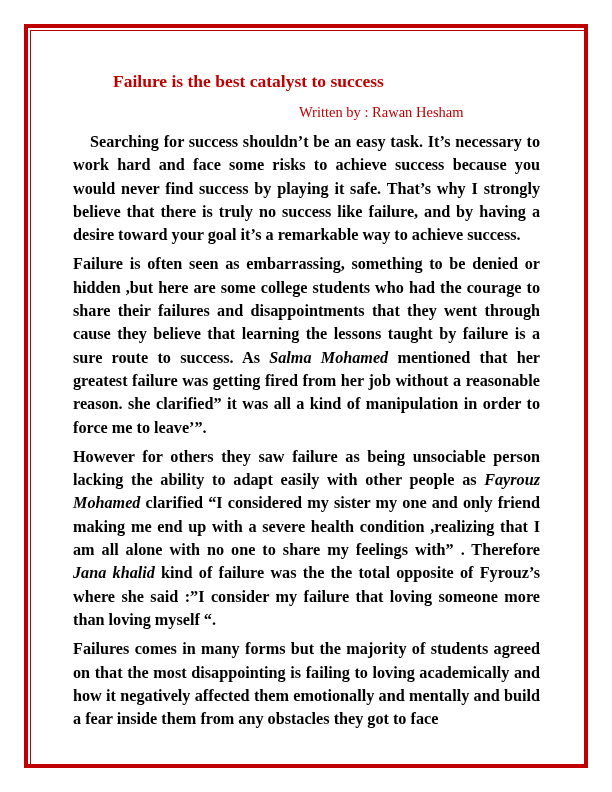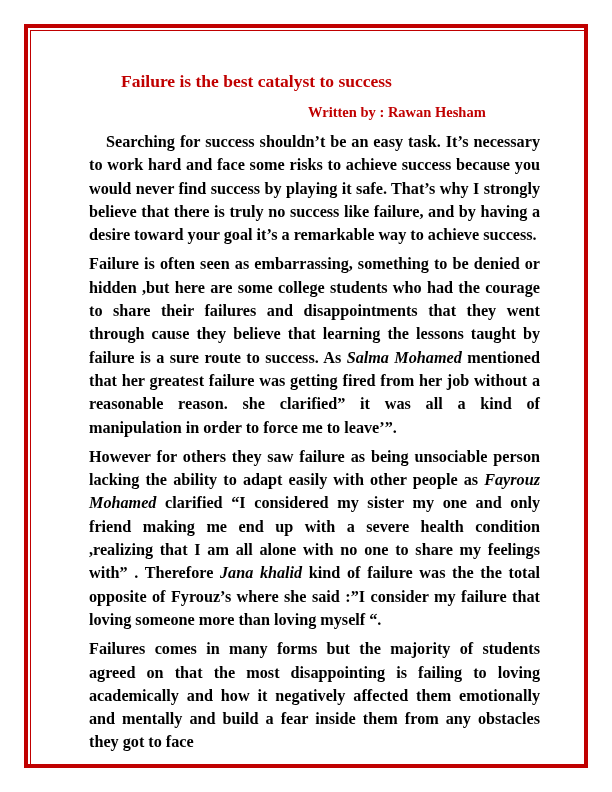--- a/index.html
+++ b/index.html
@@ -28,47 +28,47 @@
       left: 30px;
       top: 30px;
       width: 554px;
       height: 734px;
       box-sizing: border-box;
       border-left: 1px solid #C00000;
       border-top: 1px solid #C00000;
     }
     .title {
       position: absolute;
-      left: 121px;
+      left: 113px;
       top: 71px;
       margin: 0;
       font-size: 17.5px;
       font-weight: bold;
       color: #C00000;
       white-space: nowrap;
       text-align: right;
     }
     .byline {
       position: absolute;
-      left: 308px;
+      left: 299px;
       top: 104px;
       margin: 0;
       font-size: 14.5px;
-      font-weight: bold;
+      font-weight: normal;
       color: #C00000;
       white-space: nowrap;
     }
     .body-text {
       position: absolute;
       left: 73px;
       top: 131px;
       width: 467px;
     }
     .para {
-      margin: 0 0 6px 16px;
+      margin: 0 0 6px 0;
       font-size: 16.2px;
       line-height: 23.3px;
       font-weight: bold;
       color: #000000;
       text-align: justify;
     }
     .para.first {
       text-indent: 17px;
     }
     .para .name {

